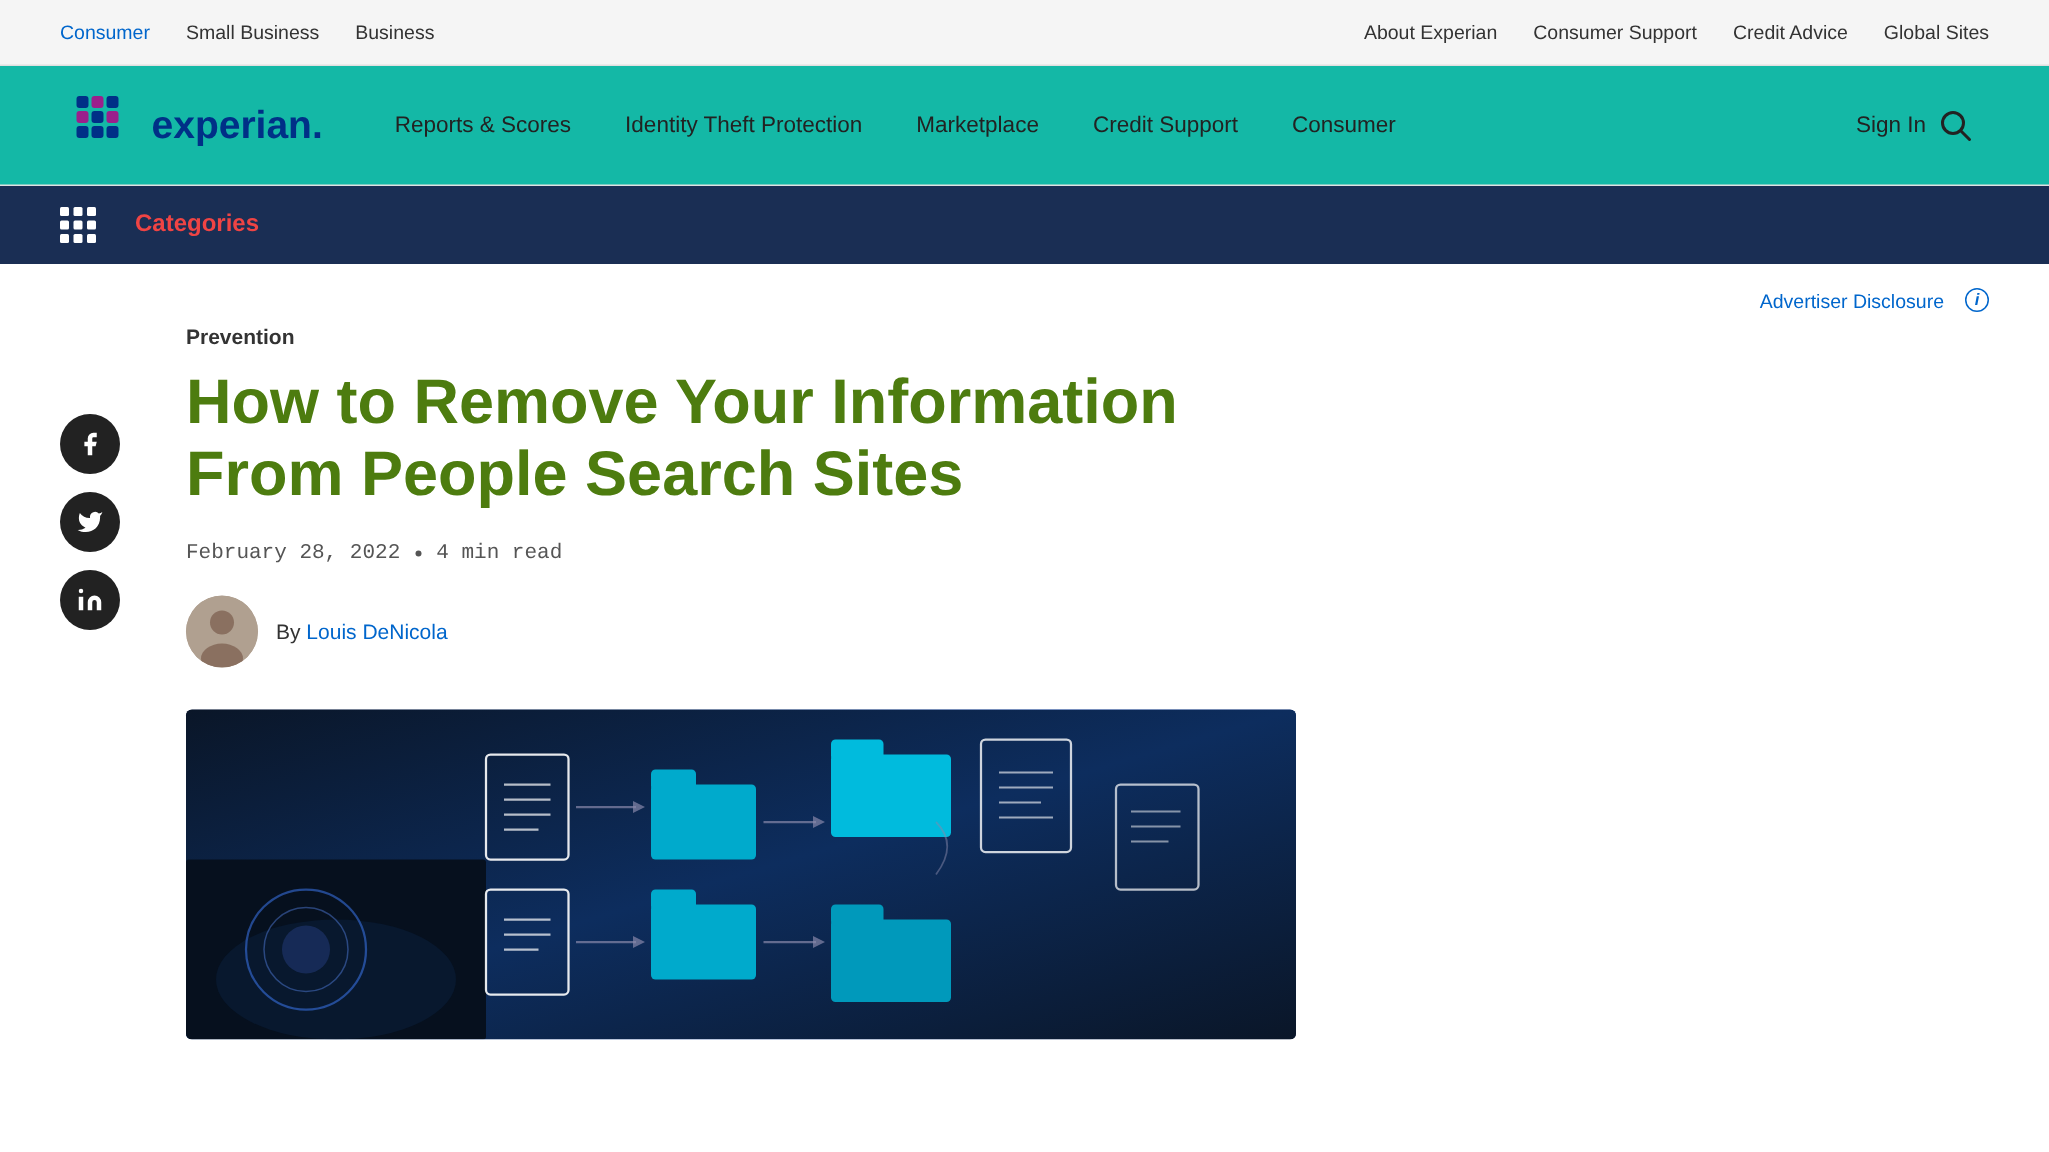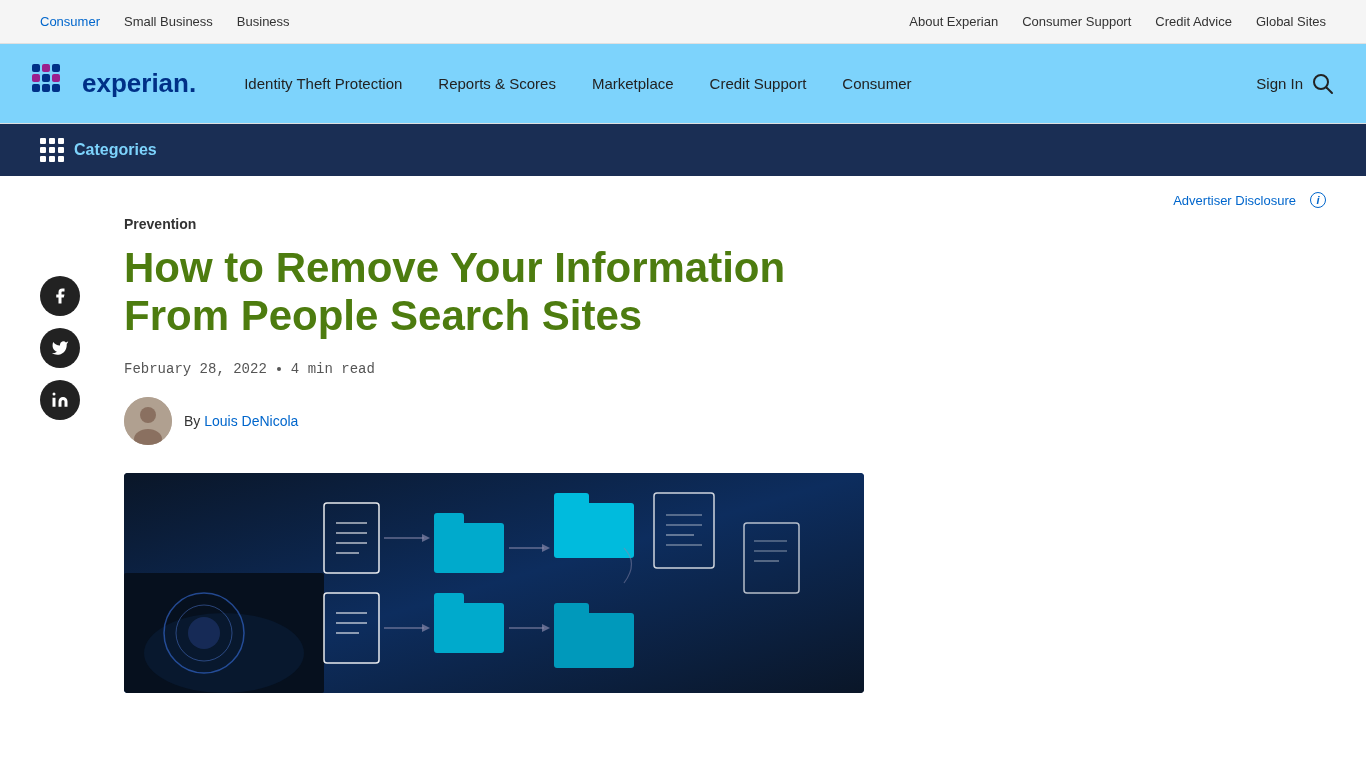--- a/index.html
+++ b/index.html
@@ -25,23 +25,23 @@
       text-decoration: none;
       color: #333;
       cursor: pointer;
     }
     .utility-bar a.active {
       color: #0066cc;
     }
 
     
     .main-nav {
-      background: #7dd3fc;
+      background: #14b8a6;
       border-bottom: 1px solid #e0e0e0;
-      padding: 0 28px;
+      padding: 0 47px;
       height: 80px;
       display: flex;
       align-items: center;
       gap: 0;
     }
     .logo-area {
       display: flex;
       align-items: center;
       margin-right: 30px;
       flex-shrink: 0;
@@ -93,22 +93,22 @@
     .categories-bar {
       background: #1a2e54;
       height: 52px;
       display: flex;
       align-items: center;
       padding: 0 40px;
     }
     .categories-btn {
       display: flex;
       align-items: center;
-      gap: 10px;
-      color: #7dd3fc;
+      gap: 26px;
+      color: #ef4444;
       font-size: 16px;
       font-weight: 600;
       cursor: pointer;
     }
     .grid-icon {
       display: grid;
       grid-template-columns: repeat(3, 6px);
       gap: 3px;
     }
     .grid-dot {
@@ -285,22 +285,22 @@
       <rect x="14" y="14" width="8" height="8" rx="2" fill="#003087"></rect>
       <rect x="24" y="14" width="8" height="8" rx="2" fill="#9b1f8c"></rect>
       <rect x="4" y="24" width="8" height="8" rx="2" fill="#003087"></rect>
       <rect x="14" y="24" width="8" height="8" rx="2" fill="#003087"></rect>
       <rect x="24" y="24" width="8" height="8" rx="2" fill="#003087"></rect>
     </svg>
     <span style="font-size:26px;font-weight:700;color:#003087;font-family:Arial,sans-serif;">experian</span>
       <span style="color:#003087;font-size:26px;font-weight:700;">.</span>
   </div>
   <div class="nav-links">
+    <a class="nav-link">Reports &amp; Scores</a>
     <a class="nav-link">Identity Theft Protection</a>
-    <a class="nav-link">Reports &amp; Scores</a>
     <a class="nav-link">Marketplace</a>
     <a class="nav-link">Credit Support</a>
     <a class="nav-link">Consumer</a>
   </div>
   <div class="nav-right">
     <a class="sign-in-btn">Sign In</a>
     <button class="search-icon-btn">
       <svg width="22" height="22" viewBox="0 0 22 22" fill="none" xmlns="http://www.w3.org/2000/svg">
         <circle cx="9" cy="9" r="7" stroke="#222" stroke-width="2"></circle>
         <line x1="14.5" y1="14.5" x2="20" y2="20" stroke="#222" stroke-width="2" stroke-linecap="round"></line>

